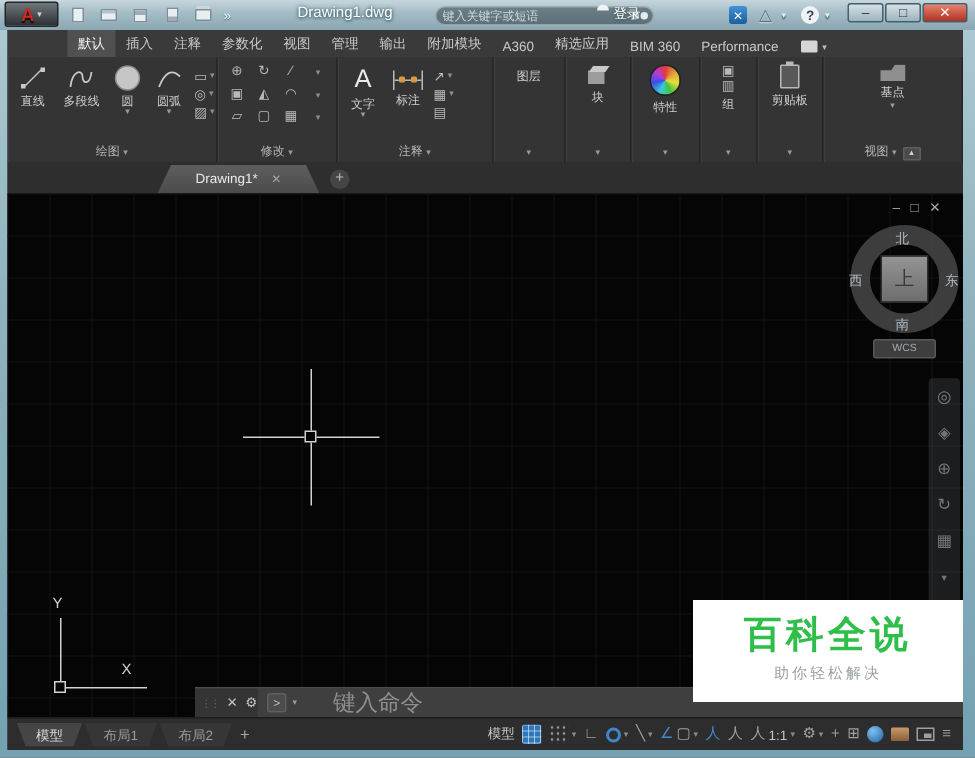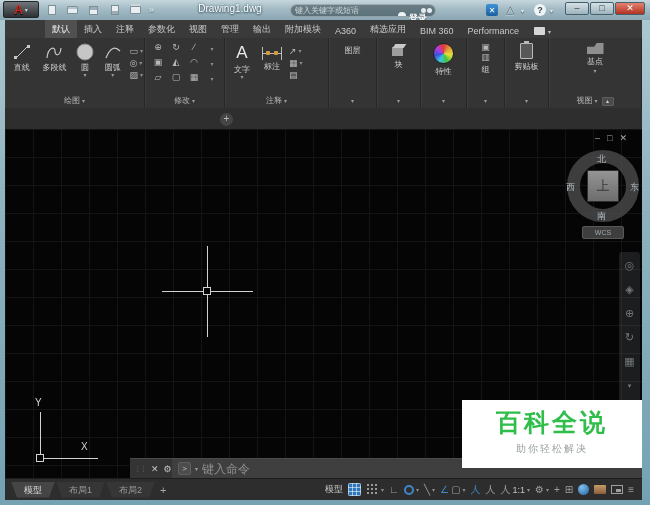--- a/index.html
+++ b/index.html
@@ -27,21 +27,21 @@
   .qmore { color:#f0f6f8; font-size:9px; text-shadow:0 1px 1px #46606b; }
   .tb-title { position:absolute; left:150px; width:160px; top:3px; text-align:center;
     font-size:10px; color:#fff; text-shadow:0 0 3px #3c5863,0 1px 2px #3c5863; }
   .search { position:absolute; left:246px; top:4px; width:146px; height:13px;
     background:rgba(25,40,46,.45); border:1px solid rgba(255,255,255,.35); border-radius:7px;
     display:flex; align-items:center; padding:0 4px;margin-left:44px; }
   .search input { flex:1; background:transparent; border:none; outline:none;
     font-size:8px; color:#e8eef0; font-family:inherit; }
   .search input::placeholder { color:#cfd8db; }
   .i-binoc { width:5px; height:5px; border-radius:50%; background:#e3ebee; box-shadow:6px 0 0 #e3ebee; margin-right:5px; }
-  .signin { position:absolute; left:398px; top:12px; display:flex; align-items:flex-start; gap:3px;font-weight:bold; }
+  .signin { position:absolute; left:398px; top:3px; display:flex; align-items:flex-start; gap:3px; }
   .i-person-head{width:4px;height:4px;border-radius:50%;background:#eef3f5;margin:0 auto;}
   .i-person-body{width:8px;height:4px;border-radius:4px 4px 0 0;background:#eef3f5;}
   .signin .txt { font-size:9px; color:#fff; text-shadow:0 1px 2px #3c5863; }
   .tb-dd { color:#e8eef0; font-size:6px; text-shadow:0 1px 1px #3c5863; }
   .xchg { position:absolute; left:486px; top:4px; width:12px; height:12px; border-radius:2px;
     background:linear-gradient(180deg,#3f93d8,#1b5f9e); color:#fff; font-size:8px; font-weight:bold;
     display:flex; align-items:center; justify-content:center; }
   .a360 { position:absolute; left:506px; top:3px; color:#5d6d74; font-size:11px; text-shadow:0 1px 1px #d5e2e7; }
   .dd1 { position:absolute; left:521px; top:7px; }
   .help { position:absolute; left:534px; top:4px; width:12px; height:12px; border-radius:50%;
@@ -149,21 +149,21 @@
   .cmdbar { position:absolute; left:125px; top:329px; width:512px; height:20px; background:#3c3c3c;
     border-top:1px solid #4b4b4b; display:flex; align-items:center; }
   .cmd-left { width:42px; height:100%; background:#343434; display:flex; align-items:center; gap:5px; padding-left:4px; }
   .cmd-left .h { color:#6a6a6a; font-size:7px; letter-spacing:-1px; }
   .cmd-left .x,.cmd-left .w { color:#c3c3c3; font-size:9px; }
   .cmd-field { flex:1; height:100%; display:flex; align-items:center; gap:4px; padding-left:6px; background:#3f3f3f; }
   .cmdicon { width:13px; height:13px; background:#4c4c4c; border:1px solid #5f5f5f; border-radius:2px;
     color:#c3c3c3; font-size:8px; line-height:11px; text-align:center; }
   .cmd-field .dd { color:#9a9a9a; font-size:6px; }
   .cmd-field input { flex:1; background:transparent; border:none; outline:none; color:#949494;
-    font-size:12px; font-family:inherit; }
+    font-size:15px; font-family:inherit;margin-left:20px; }
   .cmd-field input::placeholder { color:#8f8f8f; }
   .watermark { position:absolute; left:457px; top:271px; width:180px; height:68px; background:#ffffff;
     text-align:center; z-index:5; }
   .wm-title { margin-top:6px; font-size:25px; font-weight:bold; color:#2fbe4a; letter-spacing:3px; }
   .wm-sub { margin-top:3px; font-size:10px; color:#9aa0a0; letter-spacing:2px; }
 
   
   .bottombar { position:absolute; left:0; top:458px; width:637px; height:22px; background:#2d2d2d;
     border-top:1px solid #1d1d1d; display:flex; align-items:center; padding:0 6px; }
   .ltab { height:16px; line-height:16px; padding:0 13px; font-size:9px; margin-right:1px;
@@ -411,20 +411,23 @@
           <span class="lbl">基点</span>
           <span class="dd">▾</span>
         </div>
         <div class="pfoot">
           <span>视图</span> <span class="dd">▾</span><span class="minpill">▴</span>
         </div>
       </div>
     </div>
 
     <div class="filetabs">
+      <div class="ftab active">
+        <span>Drawing1*</span><span class="x">✕</span>
+      </div>
       <div class="newtab">+</div>
     </div>
 
     <div class="canvas">
 
       <div class="dwc">
         <span>–</span>
         <span>□</span>
         <span>✕</span>
       </div>

